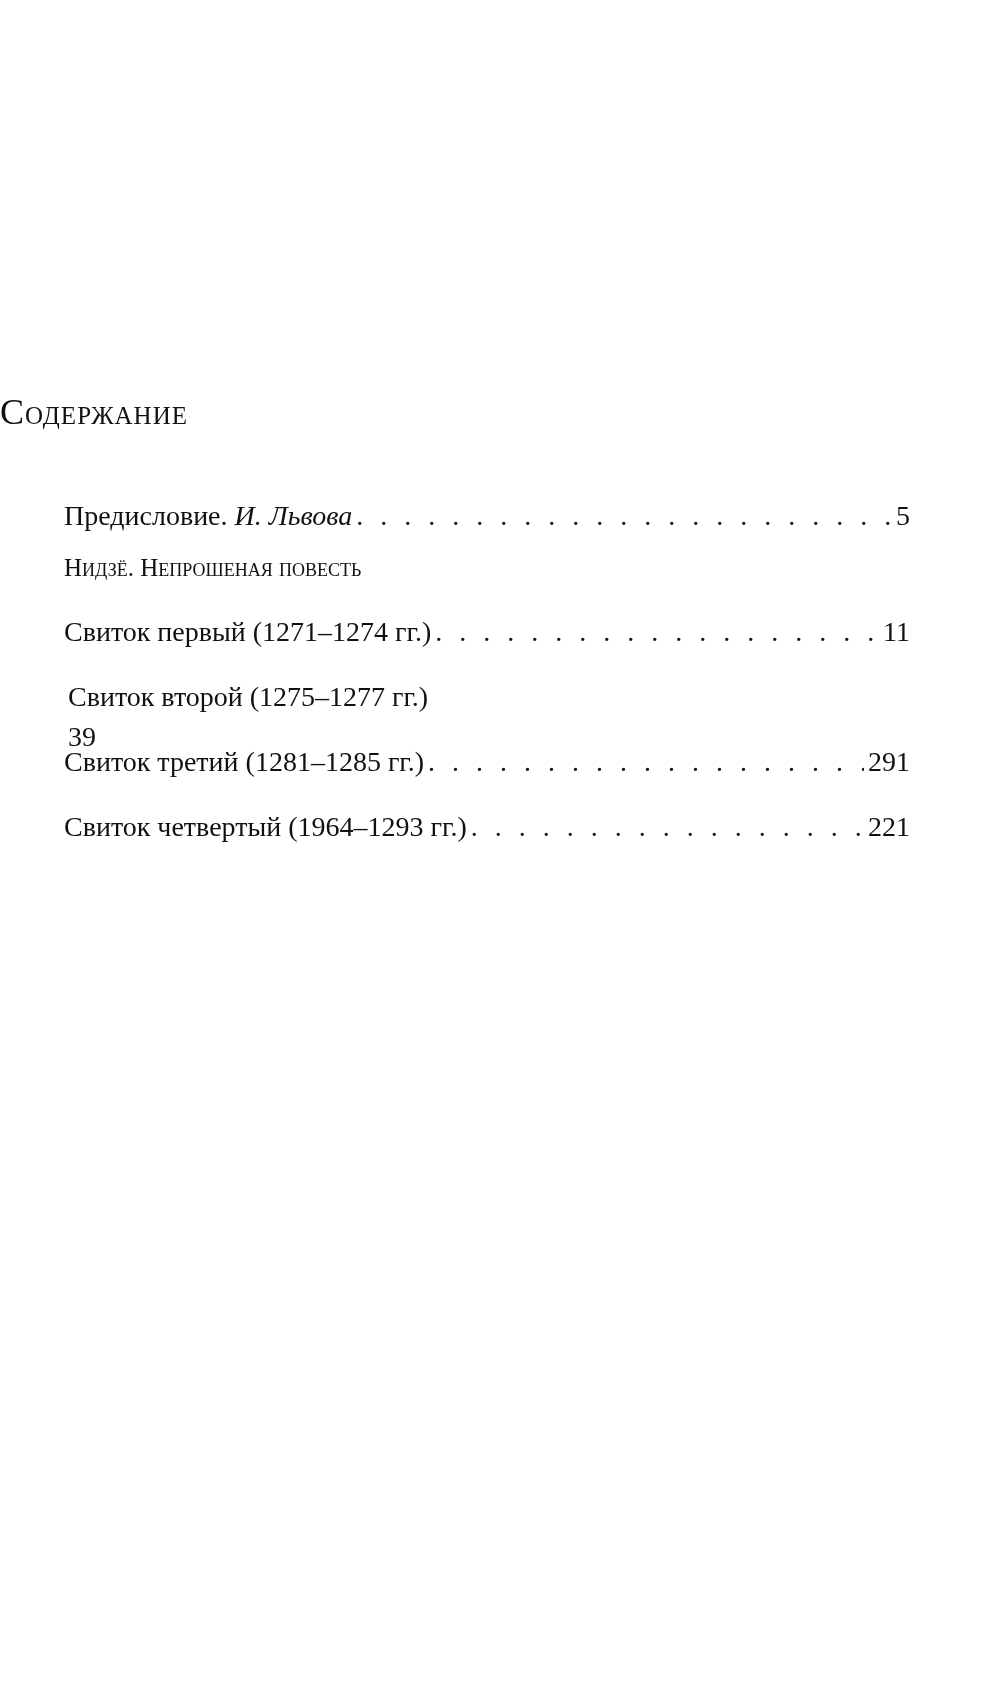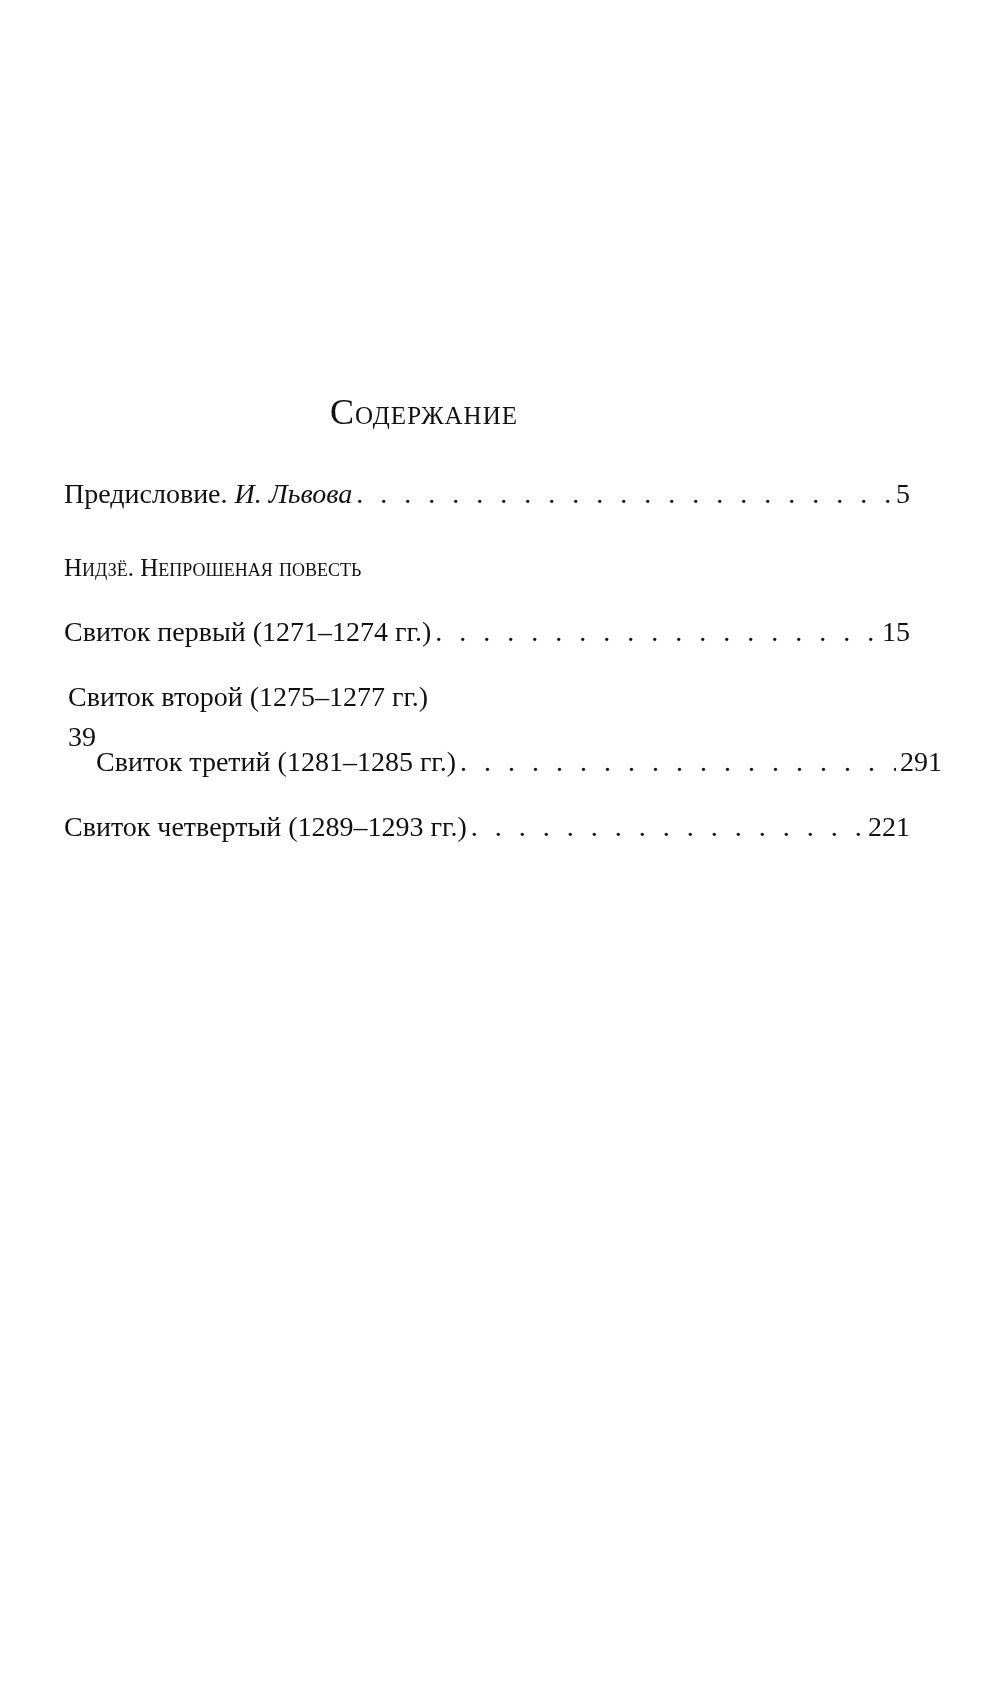--- a/index.html
+++ b/index.html
@@ -1,63 +1,63 @@
 <!DOCTYPE html>
 <html><head>
 <meta charset="utf-8">
 <style>
   html, body { margin: 0; padding: 0; background: #ffffff; }
   body { width: 1000px; height: 1682px; position: relative; overflow: hidden; color: #111111;
          font-family: "Liberation Serif", "DejaVu Serif", serif; }
   .page { position: absolute; left: 0; top: 0; width: 1000px; height: 1682px; }
-  .heading { position: absolute; top: 388px; left: 0; width: 848px; text-align: center;
+  .heading { position: absolute; top: 388px; left: 0; width: 848px; 
              font-size: 36px; font-variant: small-caps; letter-spacing: 1px; line-height: 48px; }
   .row { position: absolute; left: 64px; width: 846px; height: 40px; display: flex;
          align-items: baseline; font-size: 28px; line-height: 40px; }
   .row .title { white-space: nowrap; }
   .row .title i { font-style: italic; }
   .row .leader { flex: 1; overflow: hidden; white-space: nowrap; margin: 0 4px; letter-spacing: 5px; }
   .row .leader::before { content: ". . . . . . . . . . . . . . . . . . . . . . . . . . . . . . . . . . . . . . . . . . . . . . . . . . . . . . . . . . . . . . . . . . . . . . . . . . . . . . . ."; }
   .row .page-num { white-space: nowrap; text-align: right; }
   .section { position: absolute; left: 64px; top: 548px; font-size: 25px; font-variant: small-caps;
              line-height: 40px; white-space: nowrap; font-family: Liberation Serif, serif; }
 </style>
 </head>
 <body>
 
 <div class="page">
 
   <div class="heading">Содержание</div>
 
-  <div class="row" style="top:474px;">
+  <div class="row" style="top:496px;">
     <span class="title"><span>Предисловие.</span> <i>И. Львова</i></span>
     <span class="leader"></span>
     <span class="page-num">5</span>
   </div>
 
   <div class="section">Нидзё. Непрошеная повесть</div>
 
   <div class="row" style="top:612px;">
     <span class="title">Свиток первый (1271–1274 гг.)</span>
     <span class="leader"></span>
-    <span class="page-num">15</span>
+    <span class="page-num">11</span>
   </div>
 
   <div class="row" style="top:677px;flex-direction:column;">
     <span class="title">Свиток второй (1275–1277 гг.)</span>
     <span class="leader"></span>
     <span class="page-num">39</span>
   </div>
 
-  <div class="row" style="top:742px;margin-left:32px;">
+  <div class="row" style="top:742px;">
     <span class="title">Свиток третий (1281–1285 гг.)</span>
     <span class="leader"></span>
     <span class="page-num">291</span>
   </div>
 
   <div class="row" style="top:807px;">
-    <span class="title">Свиток четвертый (1289–1293 гг.)</span>
+    <span class="title">Свиток четвертый (1964–1293 гг.)</span>
     <span class="leader"></span>
     <span class="page-num">221</span>
   </div>
 
 
 </div>
 
 </body></html>

